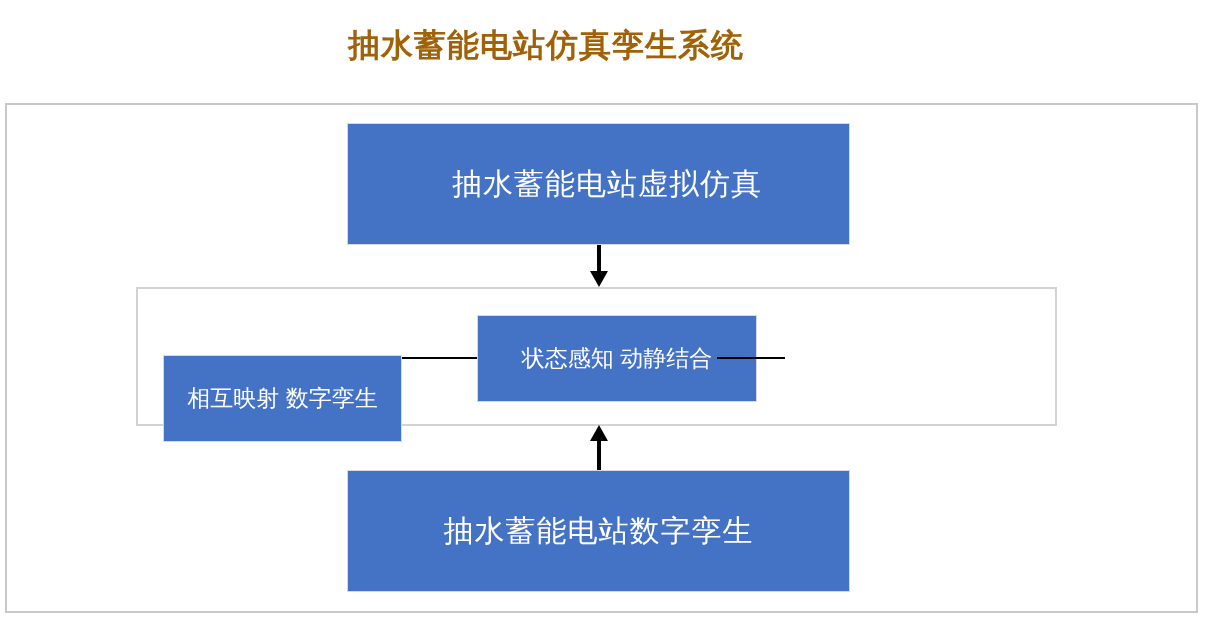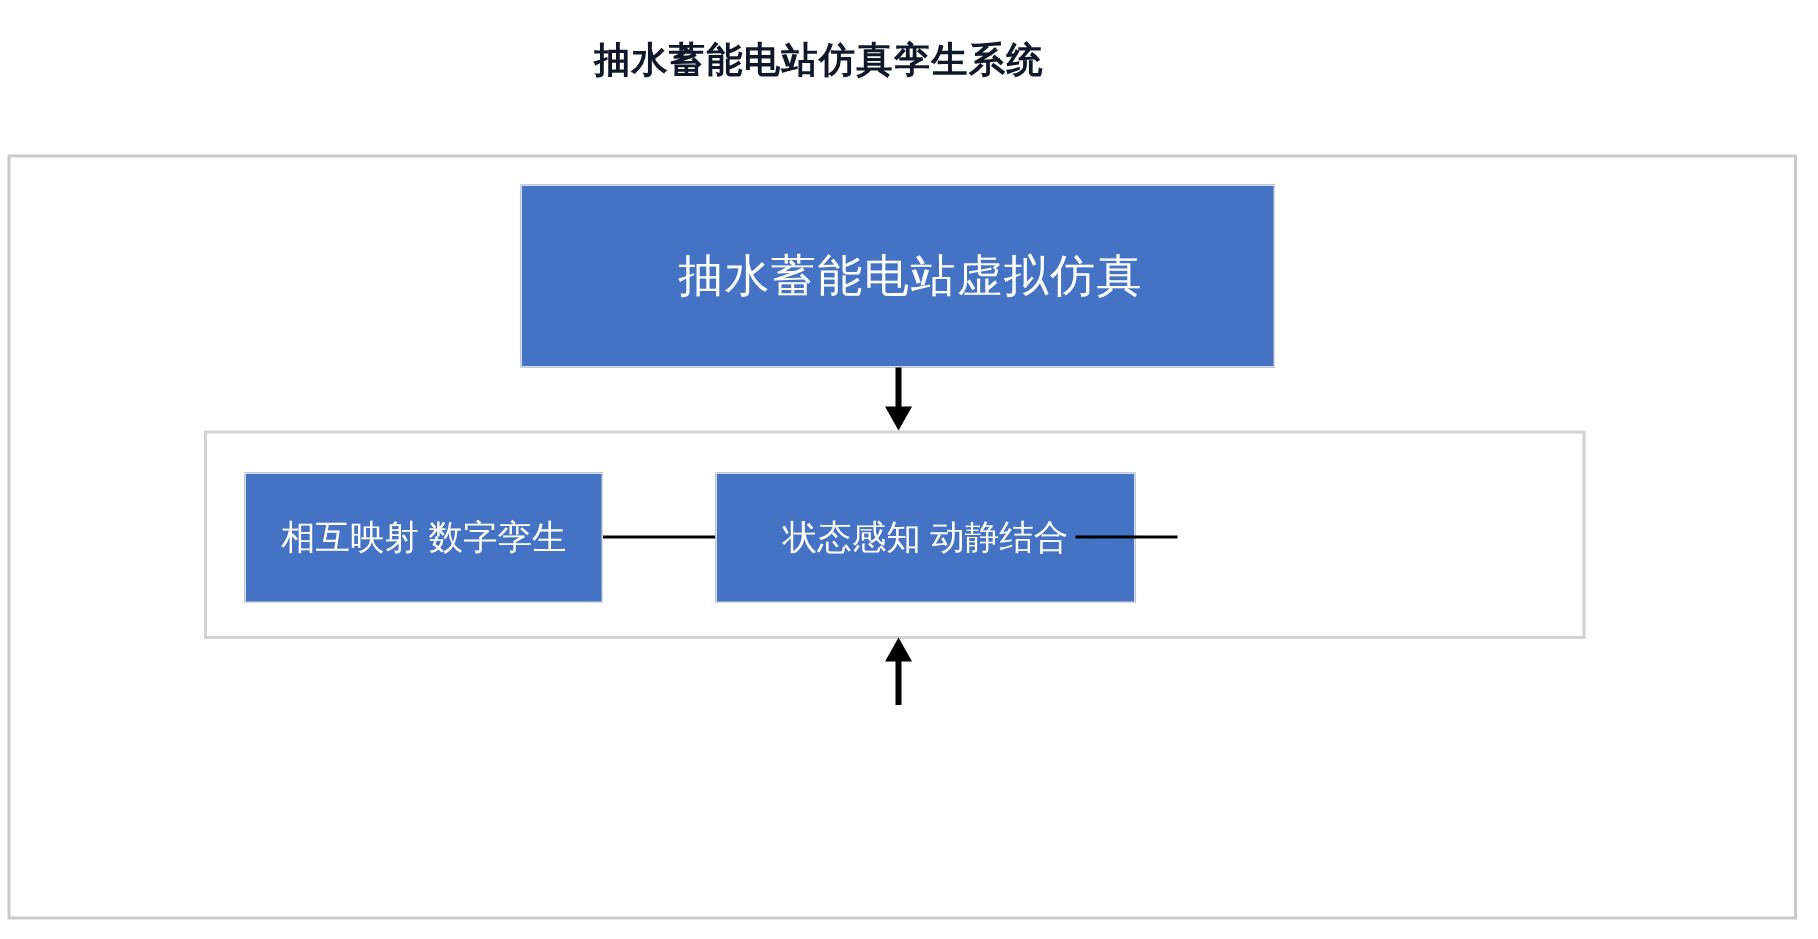--- a/index.html
+++ b/index.html
@@ -14,23 +14,23 @@
     height: 626px;
     background: #ffffff;
     overflow: hidden;
   }
   .page-title {
     position: absolute;
     left: 0;
     top: 24px;
     width: 1092px;
     text-align: center;
-    font-size: 24px;
+    font-size: 32px;
     font-weight: 700;
-    color: #0f172a;
+    color: #a16207;
     letter-spacing: 1px;
   }
   .outer-container {
     position: absolute;
     left: 5px;
     top: 103px;
     width: 1193px;
     height: 510px;
     border: 2px solid #c9c9c9;
     box-sizing: border-box;
@@ -63,21 +63,21 @@
     height: 139px;
     border: 2px solid #d2d2d2;
     box-sizing: border-box;
     background: #ffffff;
   }
   .node-small {
     height: 87px;
     top: 315px;
     font-size: 23px;
   }
-  #mid-node-1 { left: 163px; width: 239px; }
+  #mid-node-1 { left: 163px; width: 239px; margin-top: 40px; }
   #mid-node-2 { left: 477px; width: 280px; }
   #mid-node-3 { left: 785px; width: 240px; }
   .connector {
     position: absolute;
     top: 357px;
     height: 2px;
     background: #000000;
   }
   #connector-1 { left: 402px; width: 75px; }
   #connector-2 { left: 717px; width: 68px; }
@@ -131,14 +131,17 @@
   <div class="node node-small" id="mid-node-2">
     <span>状态感知 动静结合</span>
   </div>
 
   <div class="connector" id="connector-2"></div>
 
 
   <div class="arrow-head" id="arrow-up-head"></div>
   <div class="arrow-stem" id="arrow-up-stem"></div>
 
+  <div class="node node-large" id="bottom-node">
+    <span>抽水蓄能电站数字孪生</span>
+  </div>
 
 </div>
 
 </body></html>

